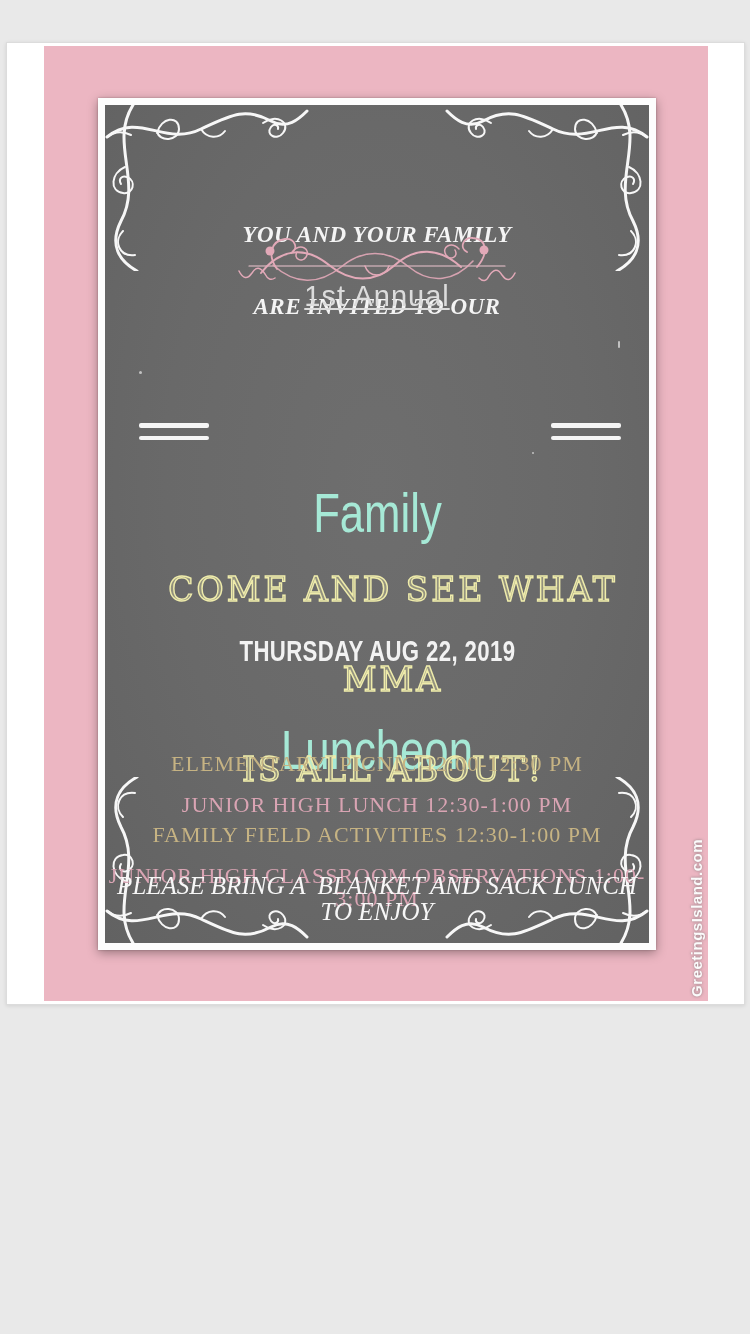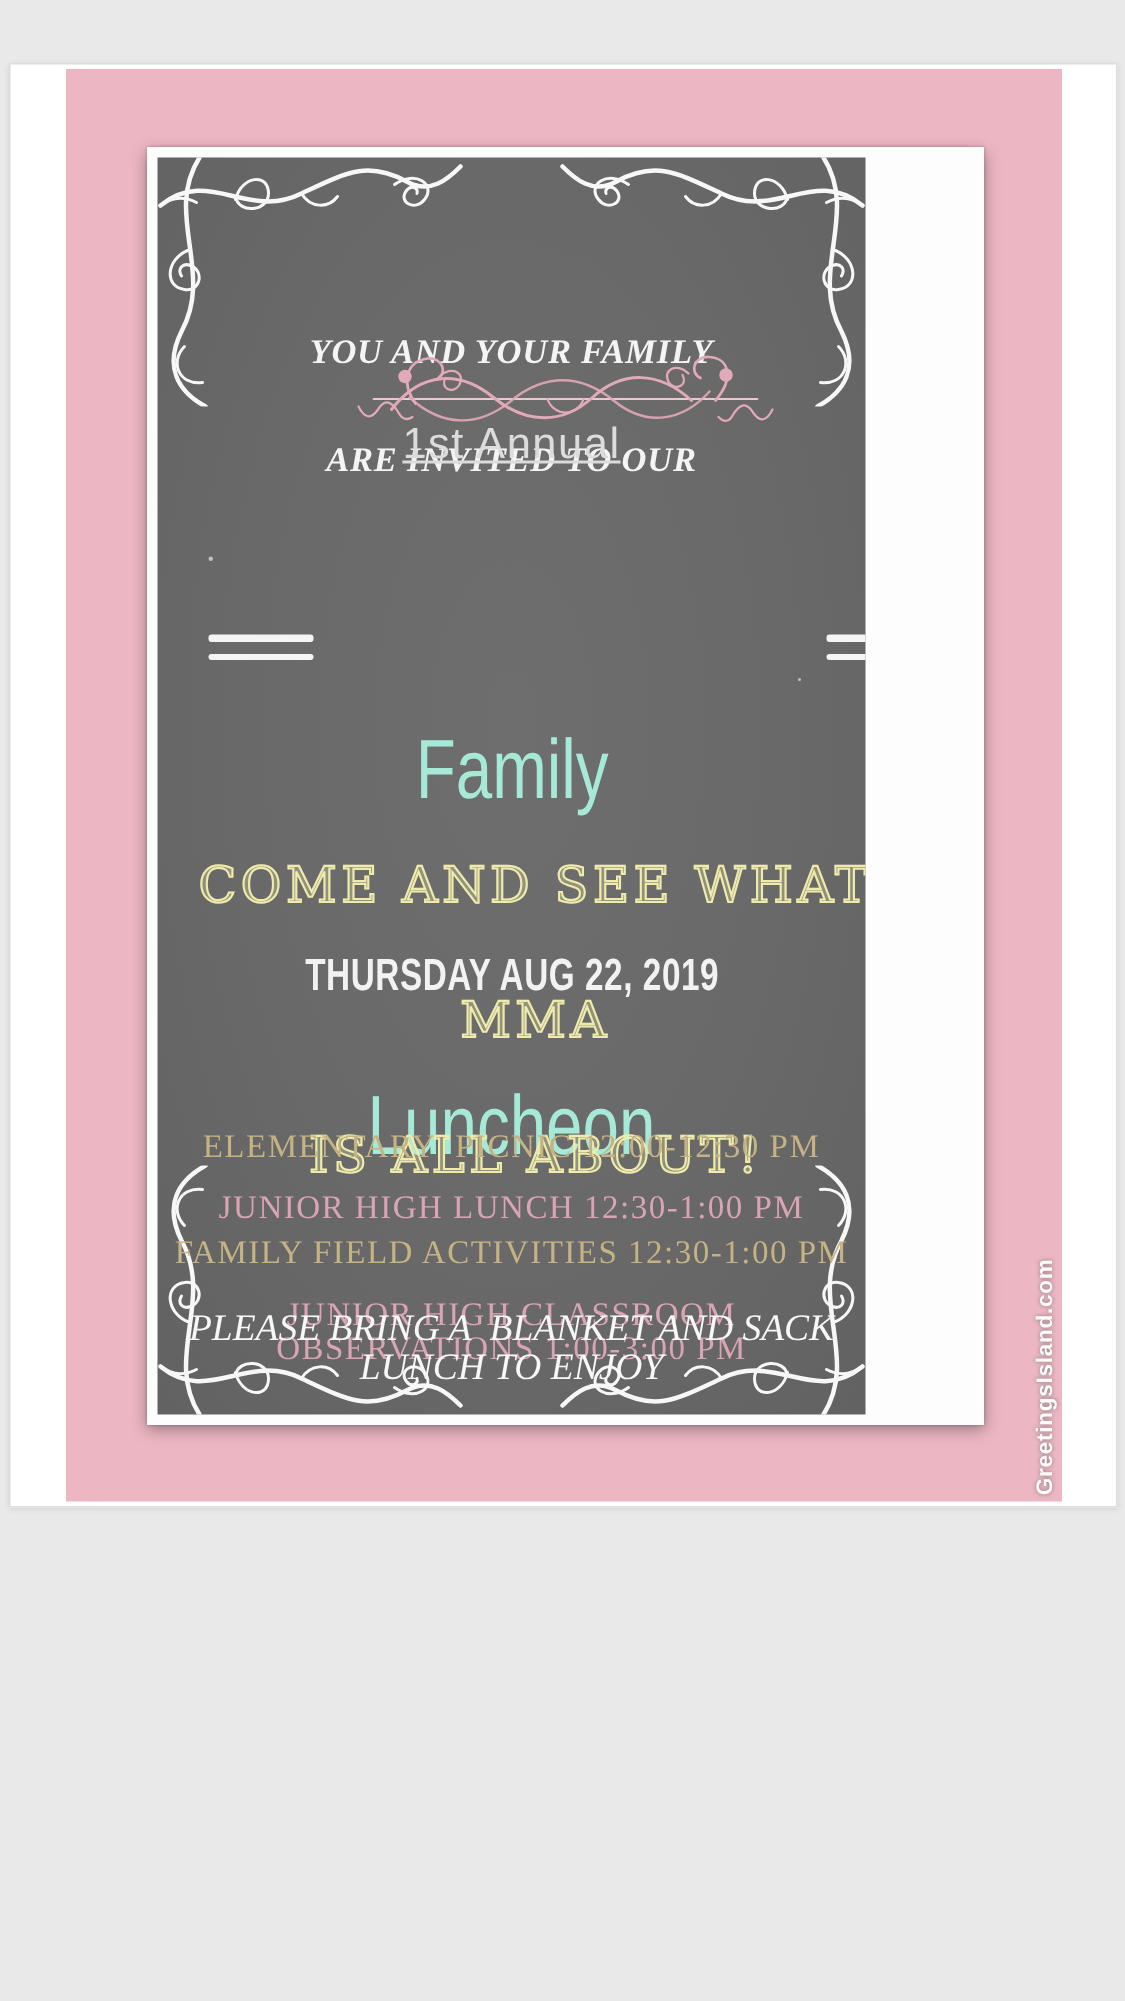--- a/index.html
+++ b/index.html
@@ -15,21 +15,21 @@
   .page{position:absolute;left:6px;top:42px;width:739px;height:963px;
         background:var(--page);border:1px solid #dcdcdc;
         box-shadow:0 1px 4px rgba(0,0,0,0.10);}
 
   .pink-mat{position:absolute;left:37px;top:3px;width:664px;height:955px;
             background:var(--pink);}
 
   .panel{position:absolute;left:54px;top:52px;width:558px;height:852px;
          background:var(--frame);padding:7px;
          box-shadow:0 3px 10px rgba(0,0,0,0.35), 0 0 2px rgba(0,0,0,0.25);}
-  .board{position:relative;width:472px;height:838px;
+  .board{position:relative;width:544px;height:838px;
          background:radial-gradient(ellipse at 50% 45%, #6e6e6e 0%, var(--board) 55%, #626262 100%);
          overflow:hidden;}
 
   .corner{position:absolute;width:208px;height:168px;pointer-events:none;opacity:.95;}
   .corner.tl{left:-2px;top:-2px;}
   .corner.tr{right:-2px;top:-2px;transform:scaleX(-1);}
   .corner.bl{left:-2px;bottom:-2px;transform:scaleY(-1);}
   .corner.br{right:-2px;bottom:-2px;transform:scale(-1,-1);}
 
   .txt{position:absolute;left:0;width:100%;text-align:center;white-space:pre-wrap;}

